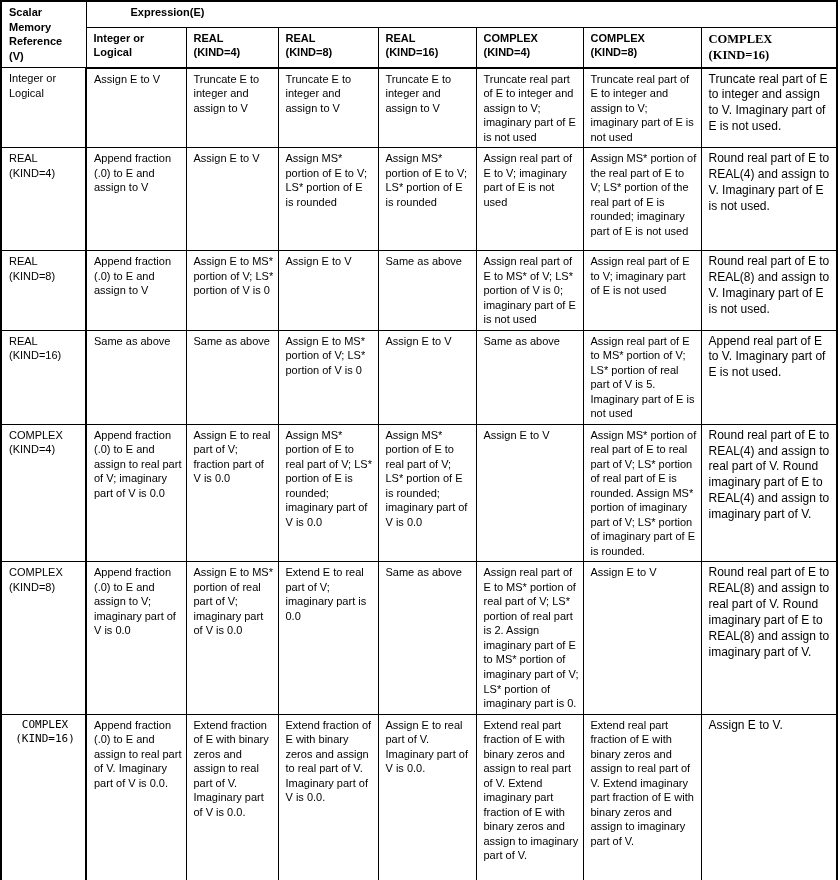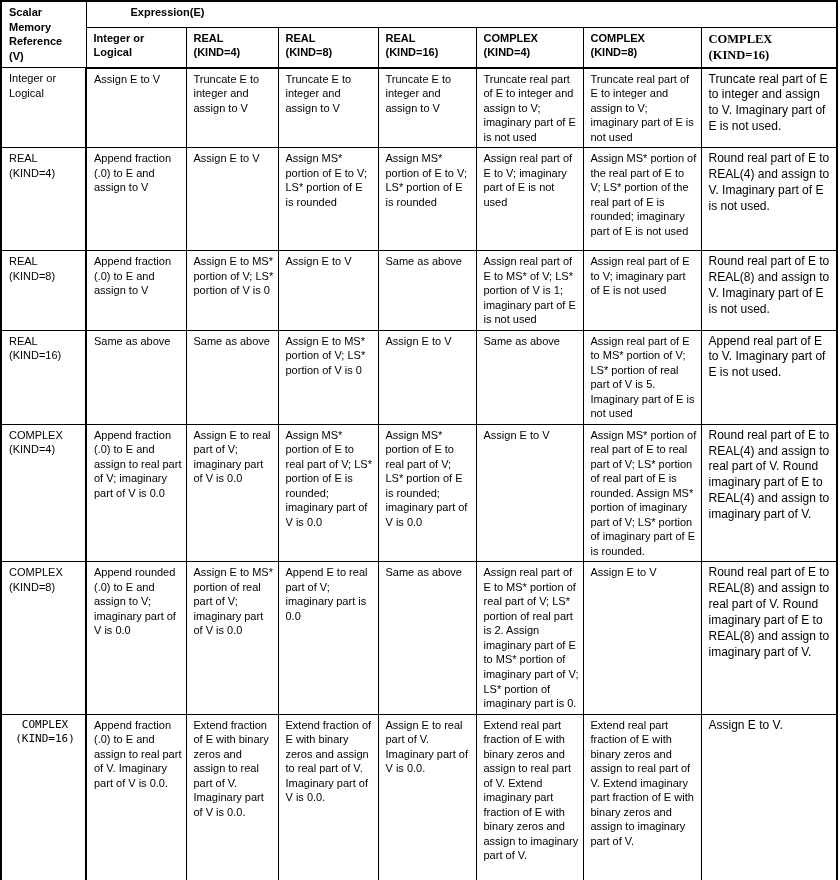--- a/index.html
+++ b/index.html
@@ -126,52 +126,52 @@
           <td>Assign MS* portion of the real part of E to V; LS* portion of the real part of E is rounded; imaginary part of E is not used</td>
           <td class="last-col">Round real part of E to REAL(4) and assign to V. Imaginary part of E is not used.</td>
         </tr>
         <tr style="height: 74px;">
           <th class="row-label">REAL
 (KIND=8)</th>
           <td>Append fraction (.0) to E and assign to V</td>
           <td>Assign E to MS* portion of V; LS* portion of V is 0</td>
           <td>Assign E to V</td>
           <td>Same as above</td>
-          <td>Assign real part of E to MS* of V; LS* portion of V is 1; imaginary part of E is not used</td>
+          <td>Assign real part of E to MS* of V; LS* portion of V is 0; imaginary part of E is not used</td>
           <td>Assign real part of E to V; imaginary part of E is not used</td>
           <td class="last-col">Round real part of E to REAL(8) and assign to V. Imaginary part of E is not used.</td>
         </tr>
         <tr style="height: 79px;">
           <th class="row-label">REAL
 (KIND=16)</th>
           <td>Same as above</td>
           <td>Same as above</td>
           <td>Assign E to MS* portion of V; LS* portion of V is 0</td>
           <td>Assign E to V</td>
           <td>Same as above</td>
           <td>Assign real part of E to MS* portion of V; LS* portion of real part of V is 5. Imaginary part of E is not used</td>
           <td class="last-col">Append real part of E to V. Imaginary part of E is not used.</td>
         </tr>
         <tr style="height: 136px;">
           <th class="row-label">COMPLEX
 (KIND=4)</th>
           <td>Append fraction (.0) to E and assign to real part of V; imaginary part of V is 0.0</td>
-          <td>Assign E to real part of V; imaginary part of V is 0.0</td>
+          <td>Assign E to real part of V; fraction part of V is 0.0</td>
           <td>Assign MS* portion of E to real part of V; LS* portion of E is rounded; imaginary part of V is 0.0</td>
           <td>Assign MS* portion of E to real part of V; LS* portion of E is rounded; imaginary part of V is 0.0</td>
           <td>Assign E to V</td>
           <td>Assign MS* portion of real part of E to real part of V; LS* portion of real part of E is rounded. Assign MS* portion of imaginary part of V; LS* portion of imaginary part of E is rounded.</td>
           <td class="last-col">Round real part of E to REAL(4) and assign to real part of V.  Round imaginary part of E to REAL(4) and assign to imaginary part of V.</td>
         </tr>
         <tr style="height: 138px;">
           <th class="row-label">COMPLEX
 (KIND=8)</th>
-          <td>Append rounded (.0) to E and assign to V; imaginary part of V is 0.0</td>
+          <td>Append fraction (.0) to E and assign to V; imaginary part of V is 0.0</td>
           <td>Assign E to MS* portion of real part of V; imaginary part of V is 0.0</td>
-          <td>Append E to real part of V; imaginary part is 0.0</td>
+          <td>Extend E to real part of V; imaginary part is 0.0</td>
           <td>Same as above</td>
           <td>Assign real part of E to MS* portion of real part of V; LS* portion of real part is 2. Assign imaginary part of E to MS* portion of imaginary part of V; LS* portion of imaginary part is 0.</td>
           <td>Assign E to V</td>
           <td class="last-col">Round real part of E to REAL(8) and assign to real part of V.  Round imaginary part of E to REAL(8) and assign to imaginary part of V.</td>
         </tr>
         <tr style="height: 188px;">
           <th class="row-label mono">COMPLEX
 (KIND=16)</th>
           <td>Append fraction (.0) to E and assign to real part of V. Imaginary part of V is 0.0.</td>
           <td>Extend fraction of E with binary zeros and assign to real part of V. Imaginary part of V is 0.0.</td>

